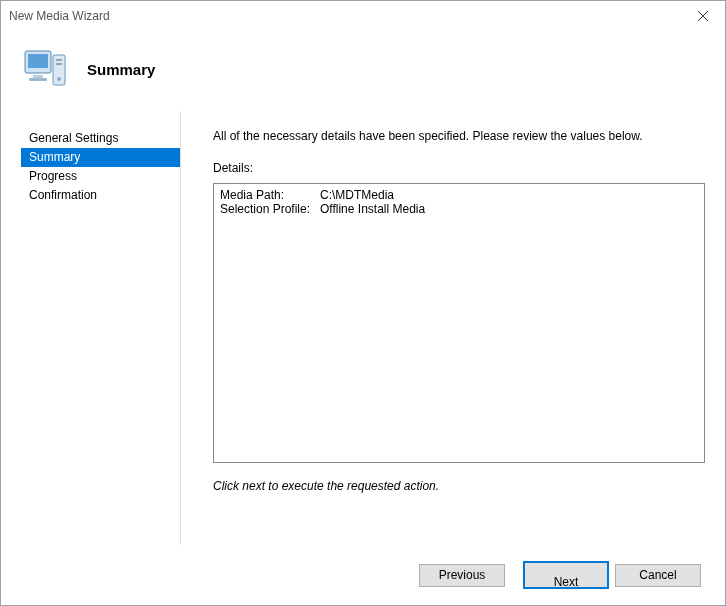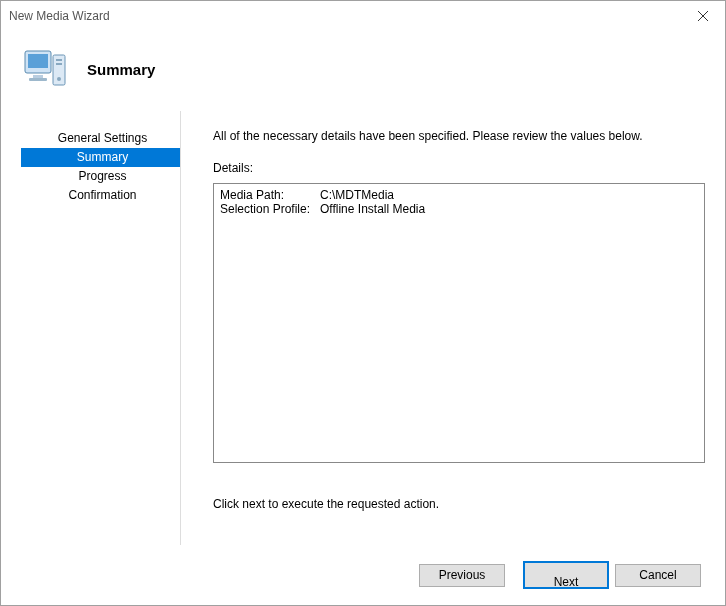--- a/index.html
+++ b/index.html
@@ -55,21 +55,20 @@
     flex: 1;
     display: flex;
     padding: 0 20px 0 20px;
     gap: 14px;
     min-height: 0;
   }
   .sidebar {
     width: 160px;
     border-right: 1px solid #ddd;
     padding-top: 18px;
-    text-align: center;
   }
   .sidebar-item {
     padding: 1px 4px 1px 8px;
     cursor: default;
     color: #000;
     line-height: 17px;
   }
   .sidebar-item.selected {
     background: #0078d7;
     color: #fff;
@@ -85,21 +84,21 @@
   .details-box {
     border: 1px solid #888;
     height: 280px;
     padding: 4px 6px;
     background: #fff;
     overflow: auto;
   }
   .details-box table { border-collapse: collapse; }
   .details-box td { padding: 0 4px 0 0; vertical-align: top; white-space: nowrap; }
   .details-box td.key { width: 100px; }
-  .footer-note { margin-top: 34px; }
+  .footer-note { margin-top: 16px; font-style: italic; }
   .buttons {
     height: 60px;
     display: flex;
     justify-content: flex-end;
     align-items: center;
     gap: 6px;
     padding: 0 24px 0 0;
   }
   button.wiz {
     width: 86px;

